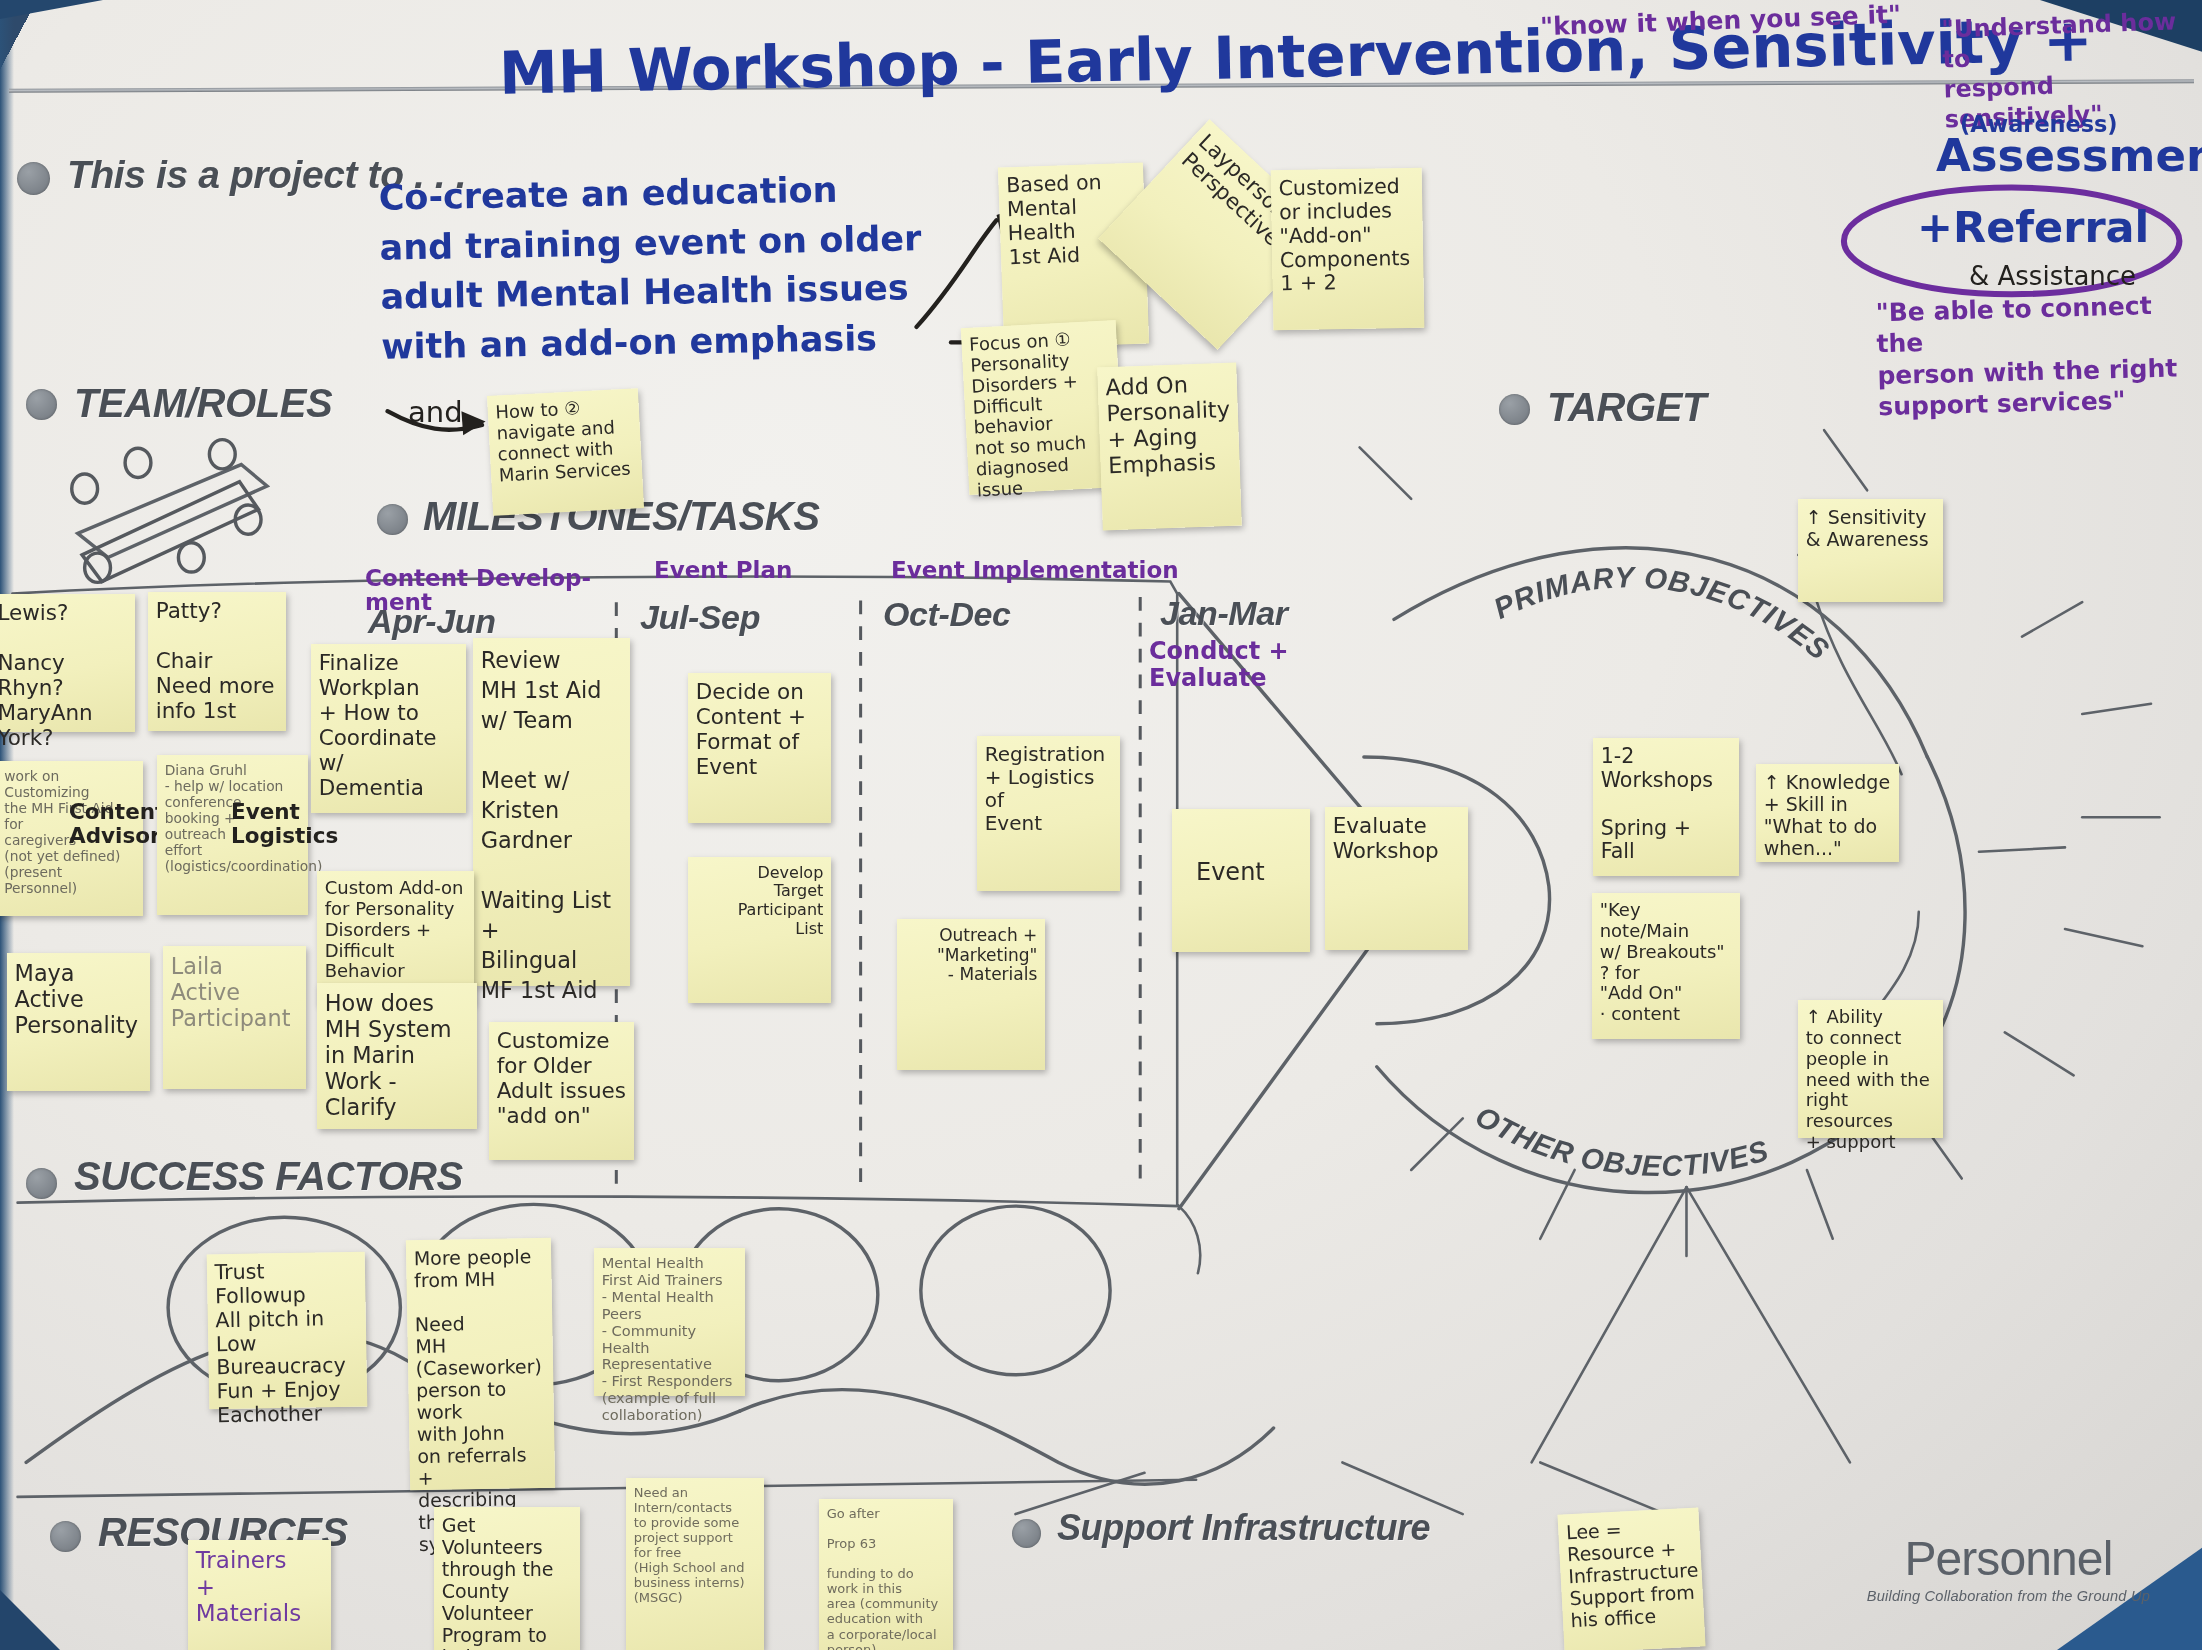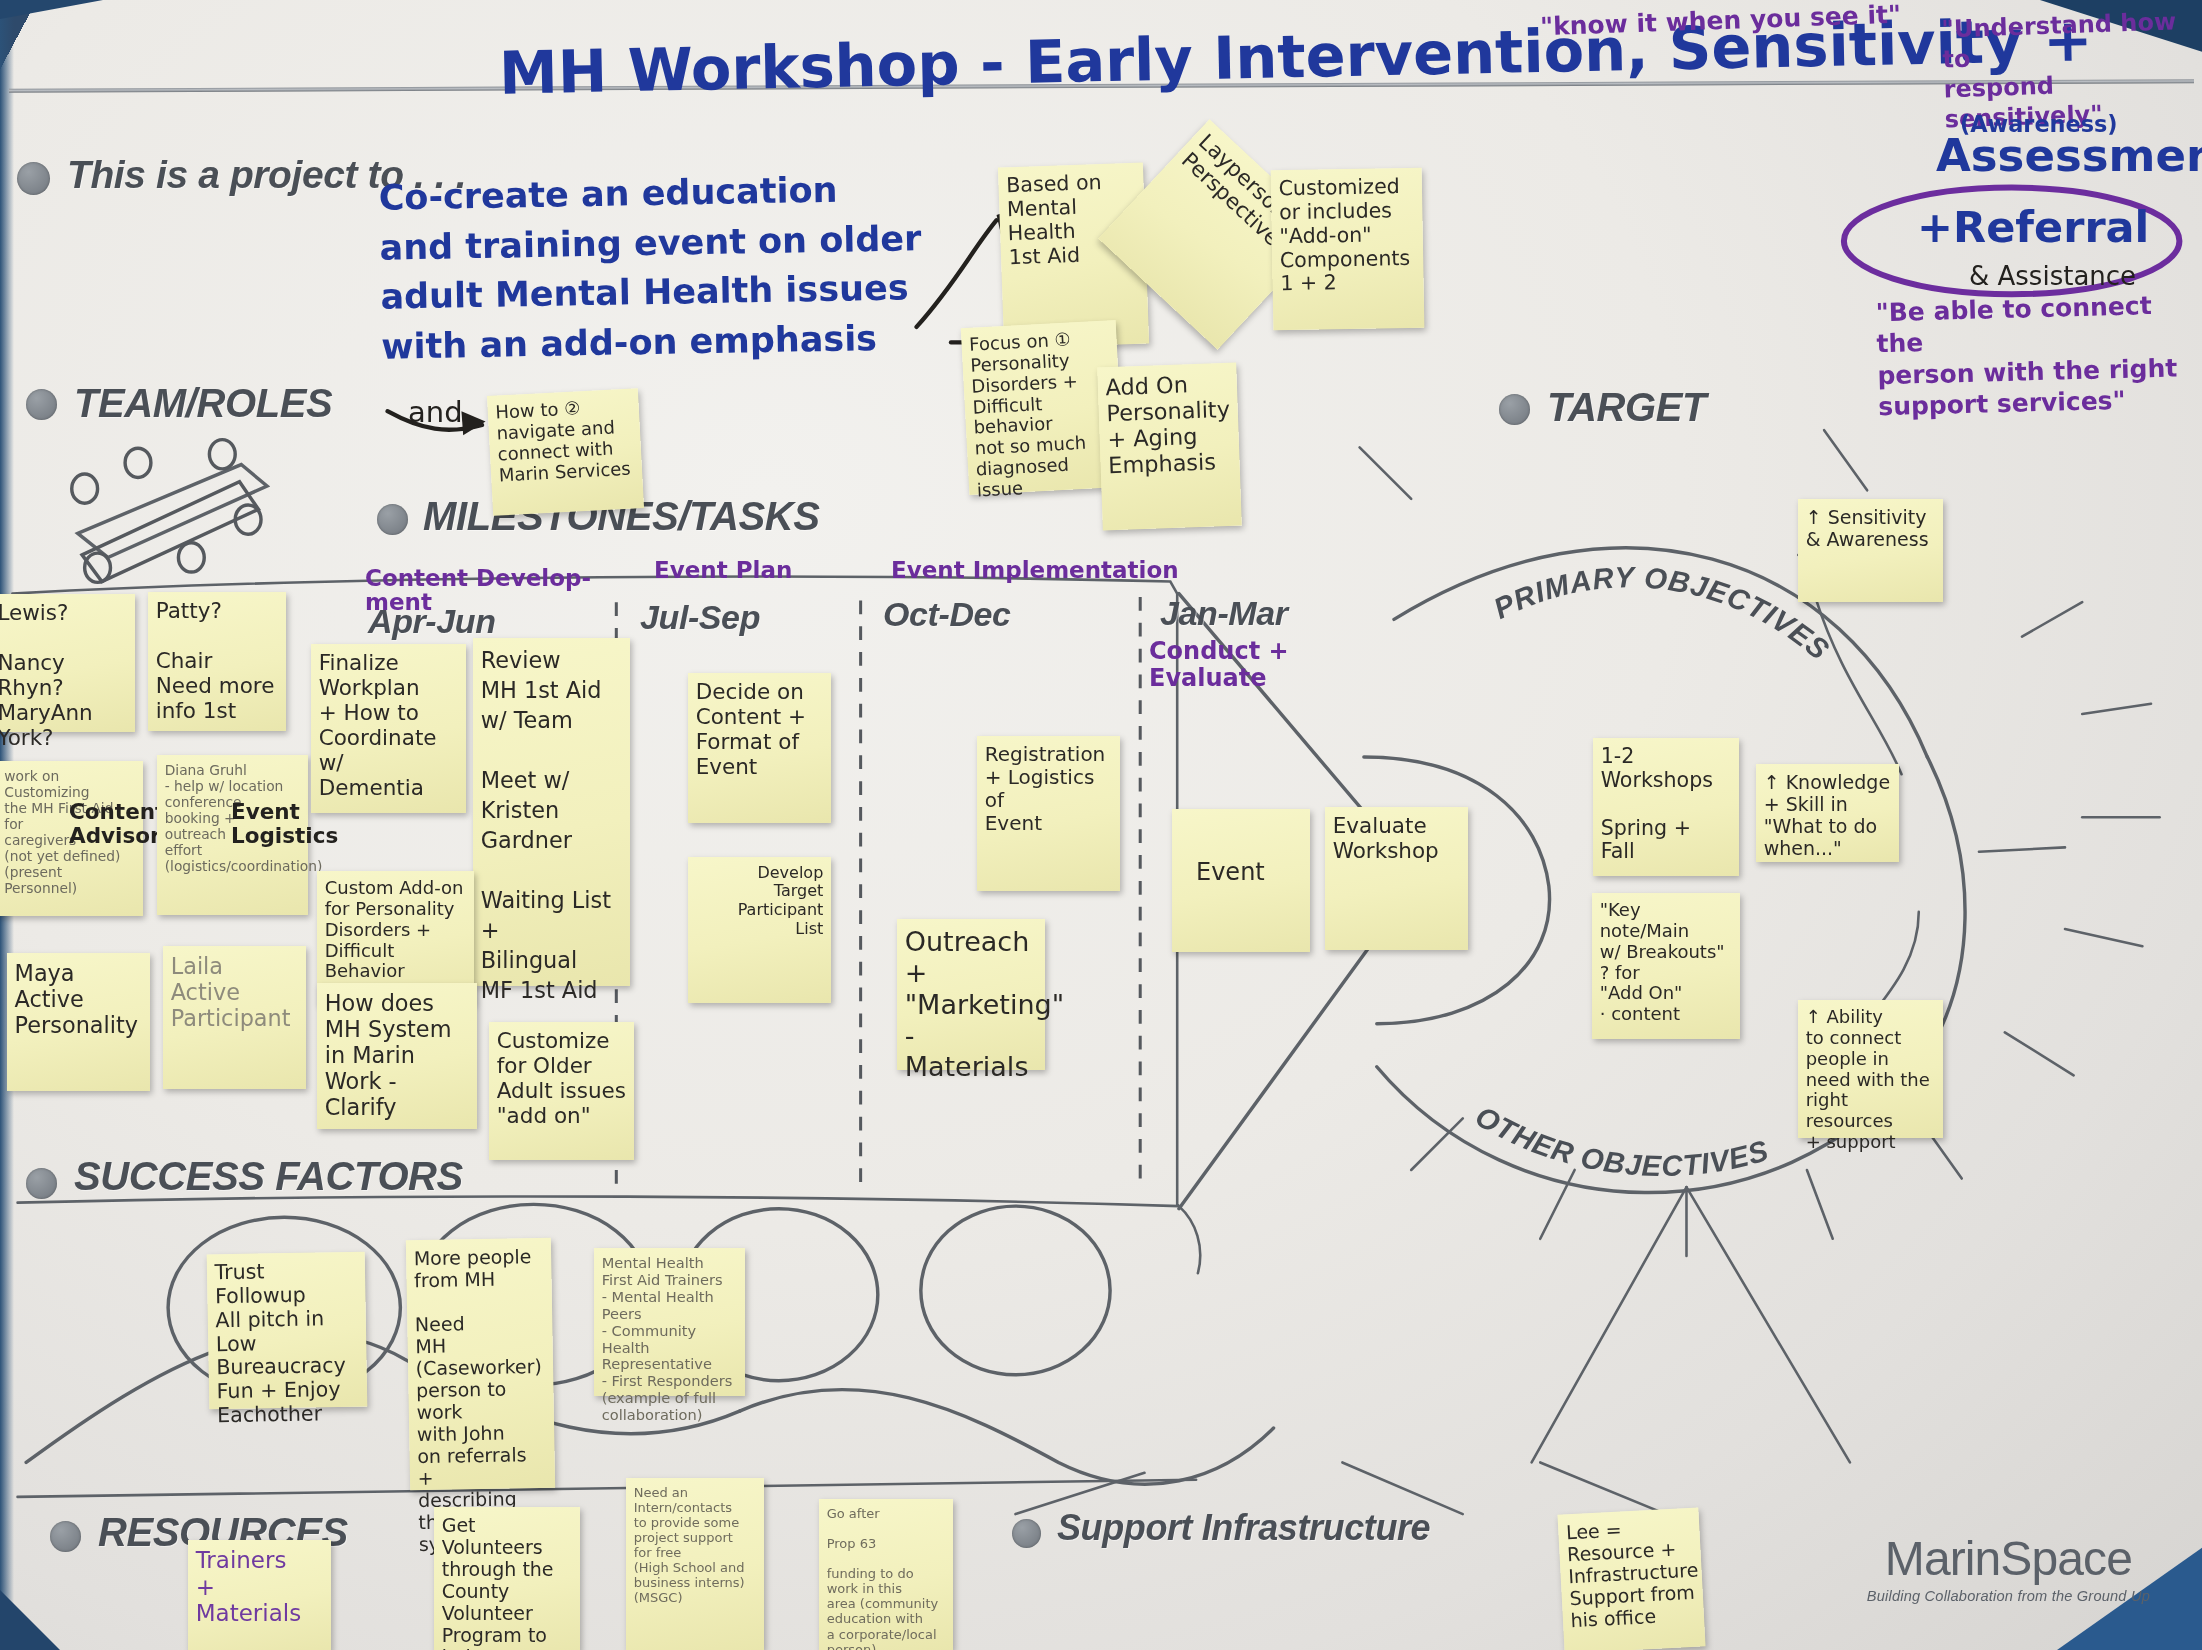--- a/index.html
+++ b/index.html
@@ -306,21 +306,21 @@
 Format of
 Event</div>
   <div class="note" style="left:688px;top:857px;width:143px;height:146px;font-size:16px;text-align:right;">Develop
 Target
 Participant
 List</div>
 
   <div class="note" style="left:977px;top:736px;width:143px;height:155px;font-size:20px;">Registration
 + Logistics of
 Event</div>
-  <div class="note" style="left:897px;top:919px;width:148px;height:151px;font-size:27px;">Outreach +
+  <div class="note" style="left:897px;top:919px;width:148px;height:151px;font-size:17px;text-align:right;">Outreach +
 "Marketing"
 - Materials</div>
 
   <div class="note" style="left:1172px;top:809px;width:138px;height:143px;font-size:24px;padding-top:50px;padding-left:24px;">Event</div>
   <div class="note" style="left:1325px;top:807px;width:143px;height:143px;font-size:21.5px;">Evaluate
 Workshop</div>
 
   <div class="note" style="left:1593px;top:738px;width:146px;height:138px;font-size:20.6px;">1-2 Workshops
 
 Spring +
@@ -391,18 +391,18 @@
 education with
 a corporate/local
 person)</div>
   <div class="note" style="left:1561px;top:1511px;width:141px;height:139px;font-size:19px;transform:rotate(-3deg);">Lee =
 Resource +
 Infrastructure
 Support from
 his office</div>
 
   <div class="marinspace">
-    <div class="ms-name">MarinSpace</div>
+    <div class="ms-name">Personnel</div>
     <div class="ms-tag">Building Collaboration from the Ground Up</div>
   </div>
 
 </div>
 
 
 </body></html>

